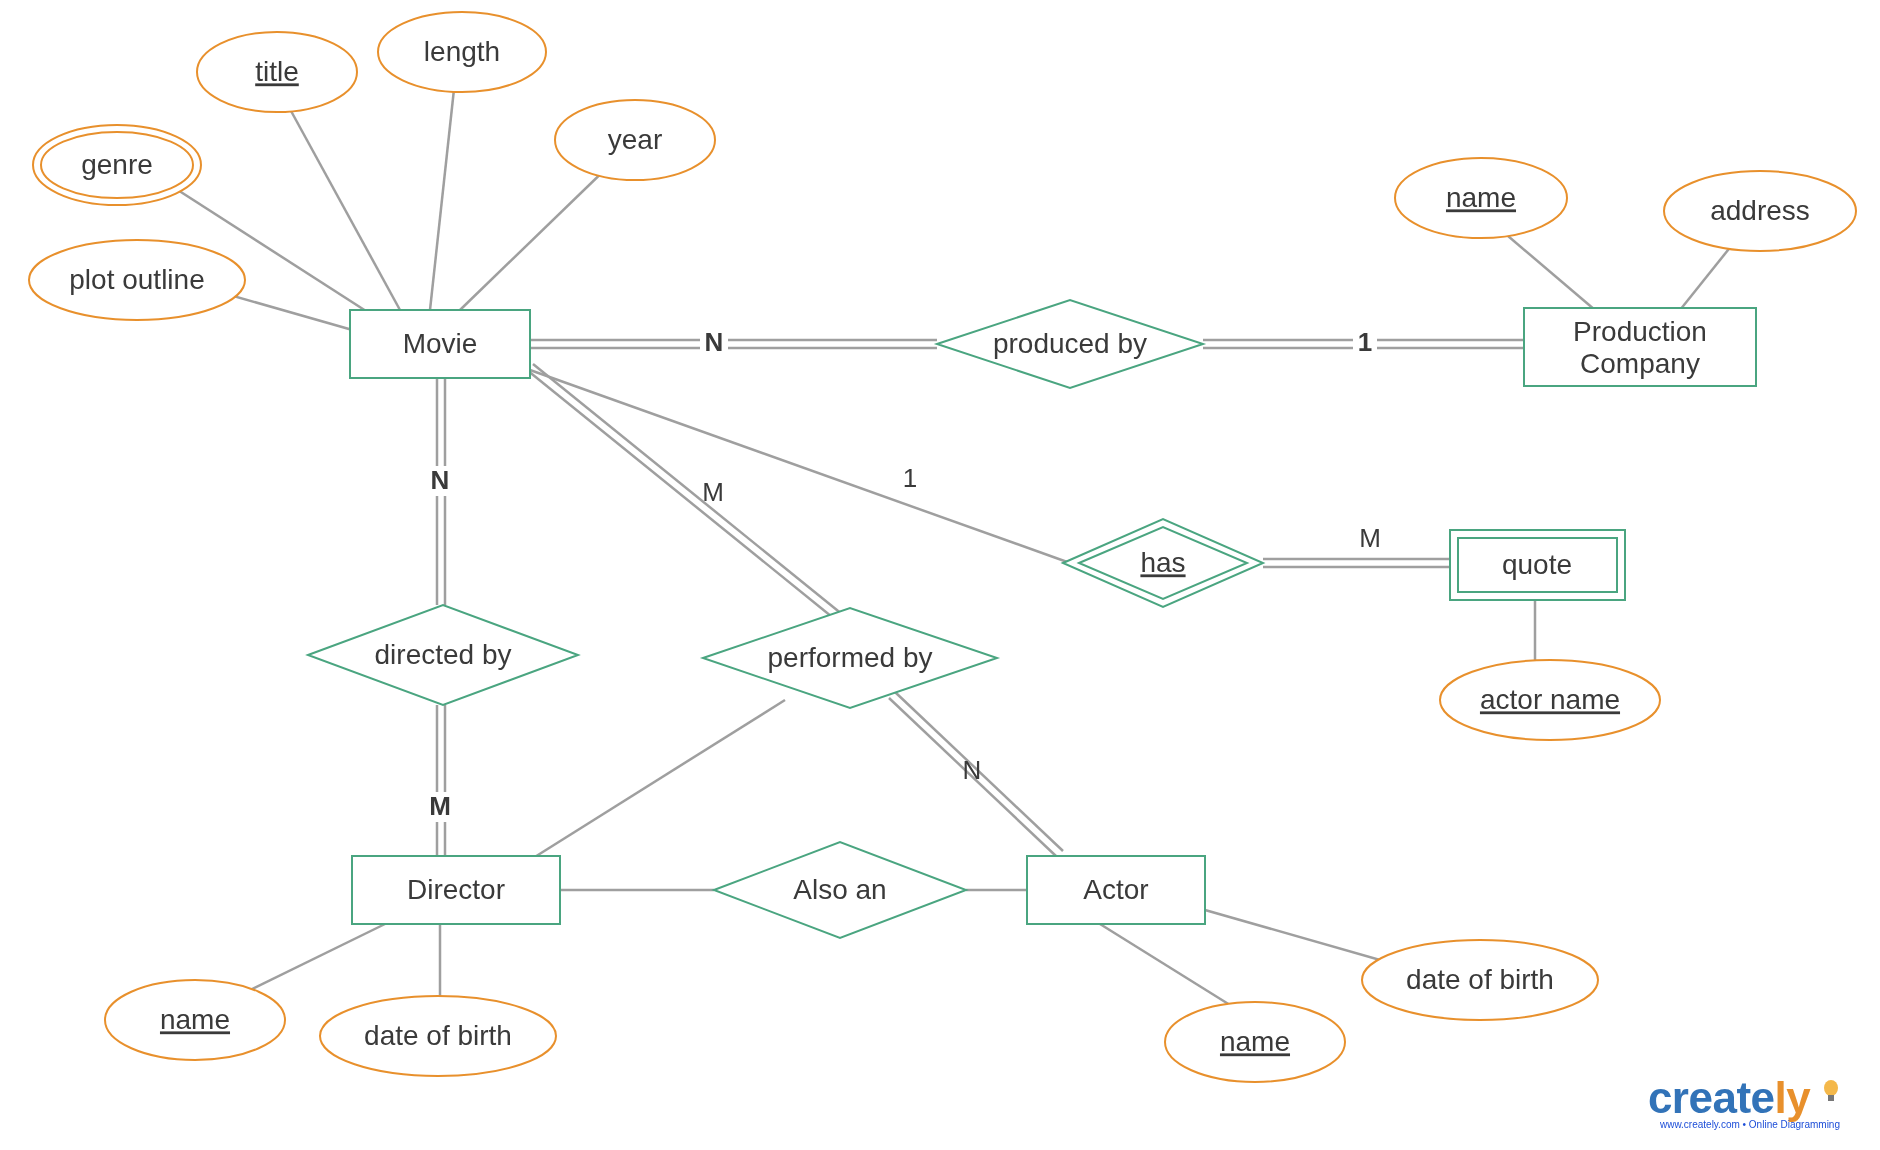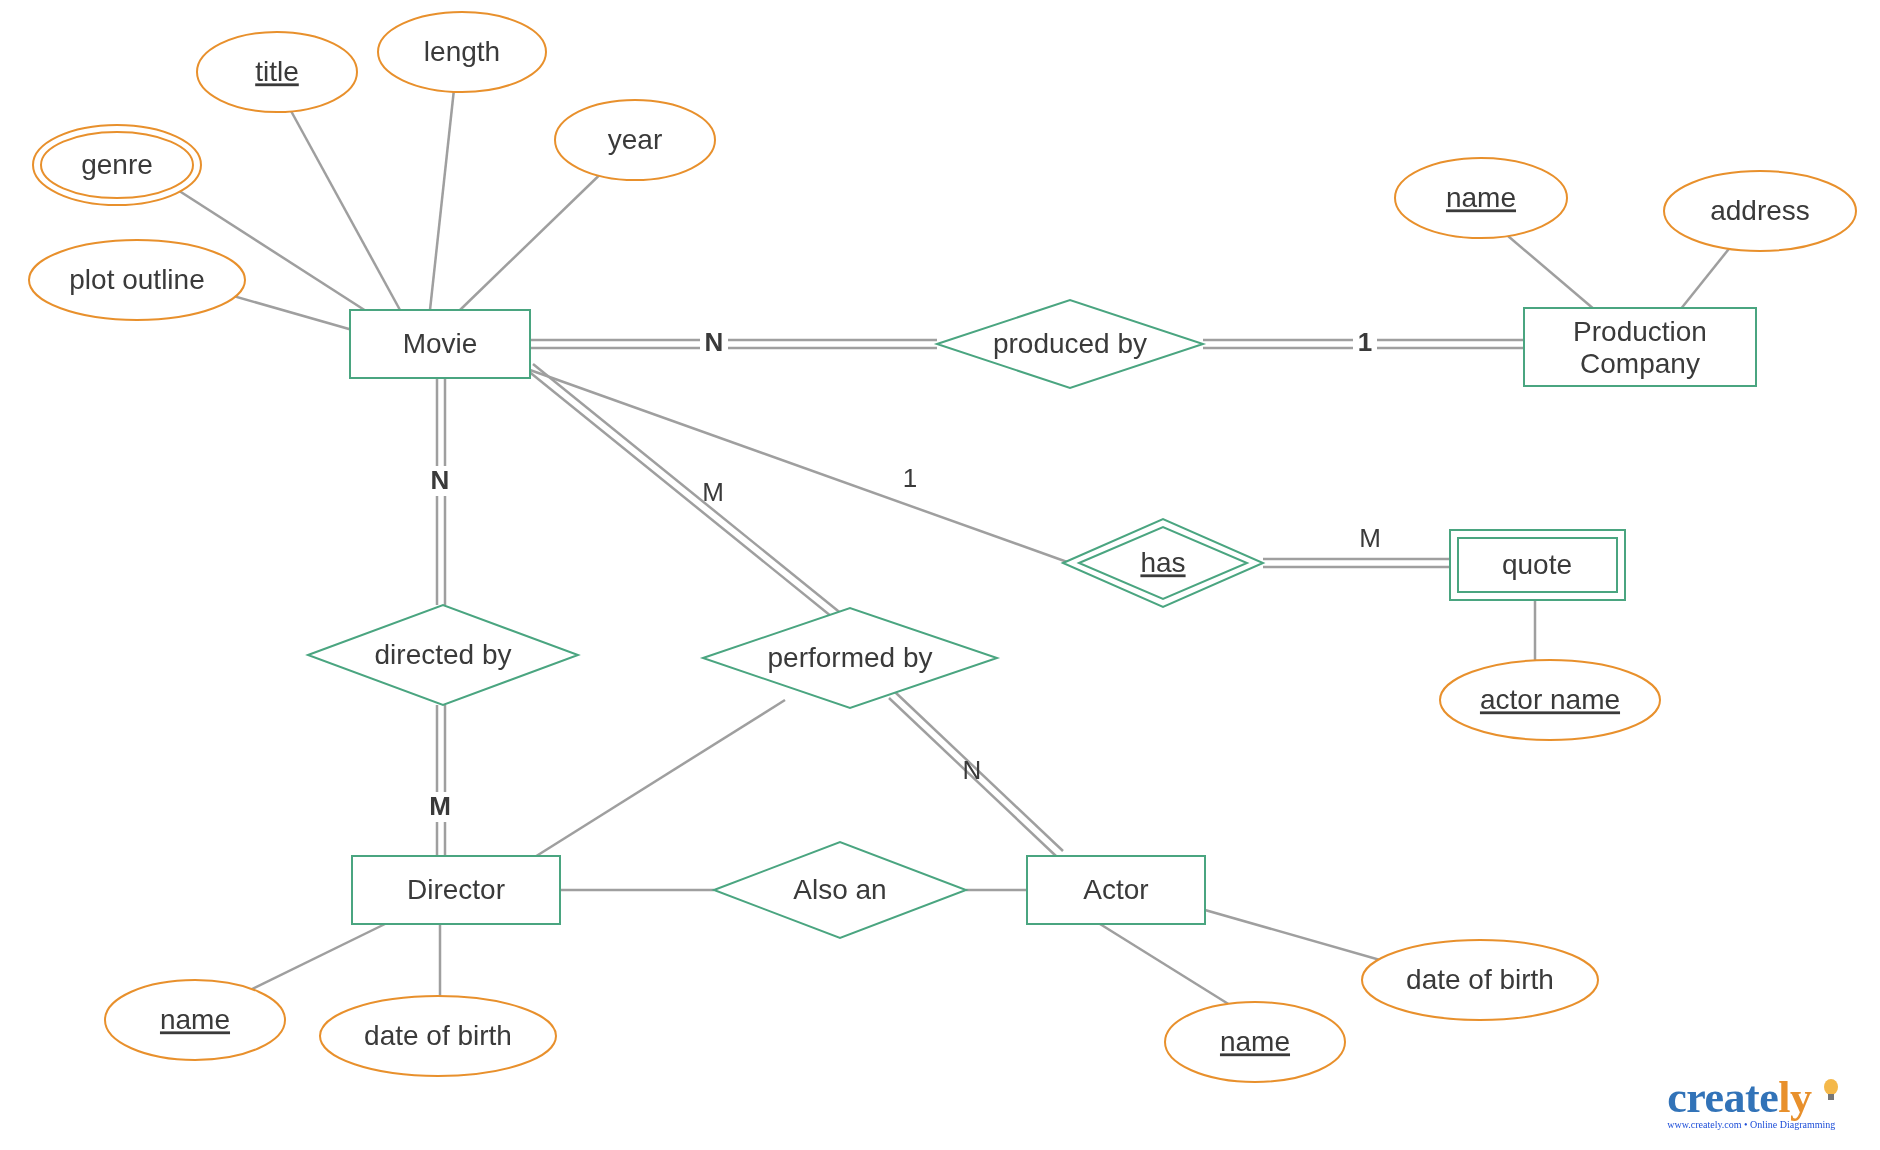--- a/index.html
+++ b/index.html
@@ -54,21 +54,22 @@
     fill: #3a3a3a;
     font-size: 26px;
     text-anchor: middle;
     dominant-baseline: middle;
   }
   .underline { text-decoration: underline; }
   .watermark {
     position: absolute;
     right: 40px;
     bottom: 20px;
-    font-family: Liberation Serif, serif;
+    text-align: right;
+    font-family: Liberation Sans, sans-serif;
   }
   .watermark .brand-main {
     font-size: 44px;
     font-weight: 600;
     color: #3273b8;
     letter-spacing: -0.5px;
   }
   .watermark .brand-accent { color: #e8902c; }
   .watermark .brand-sub {
     font-size: 10px;

